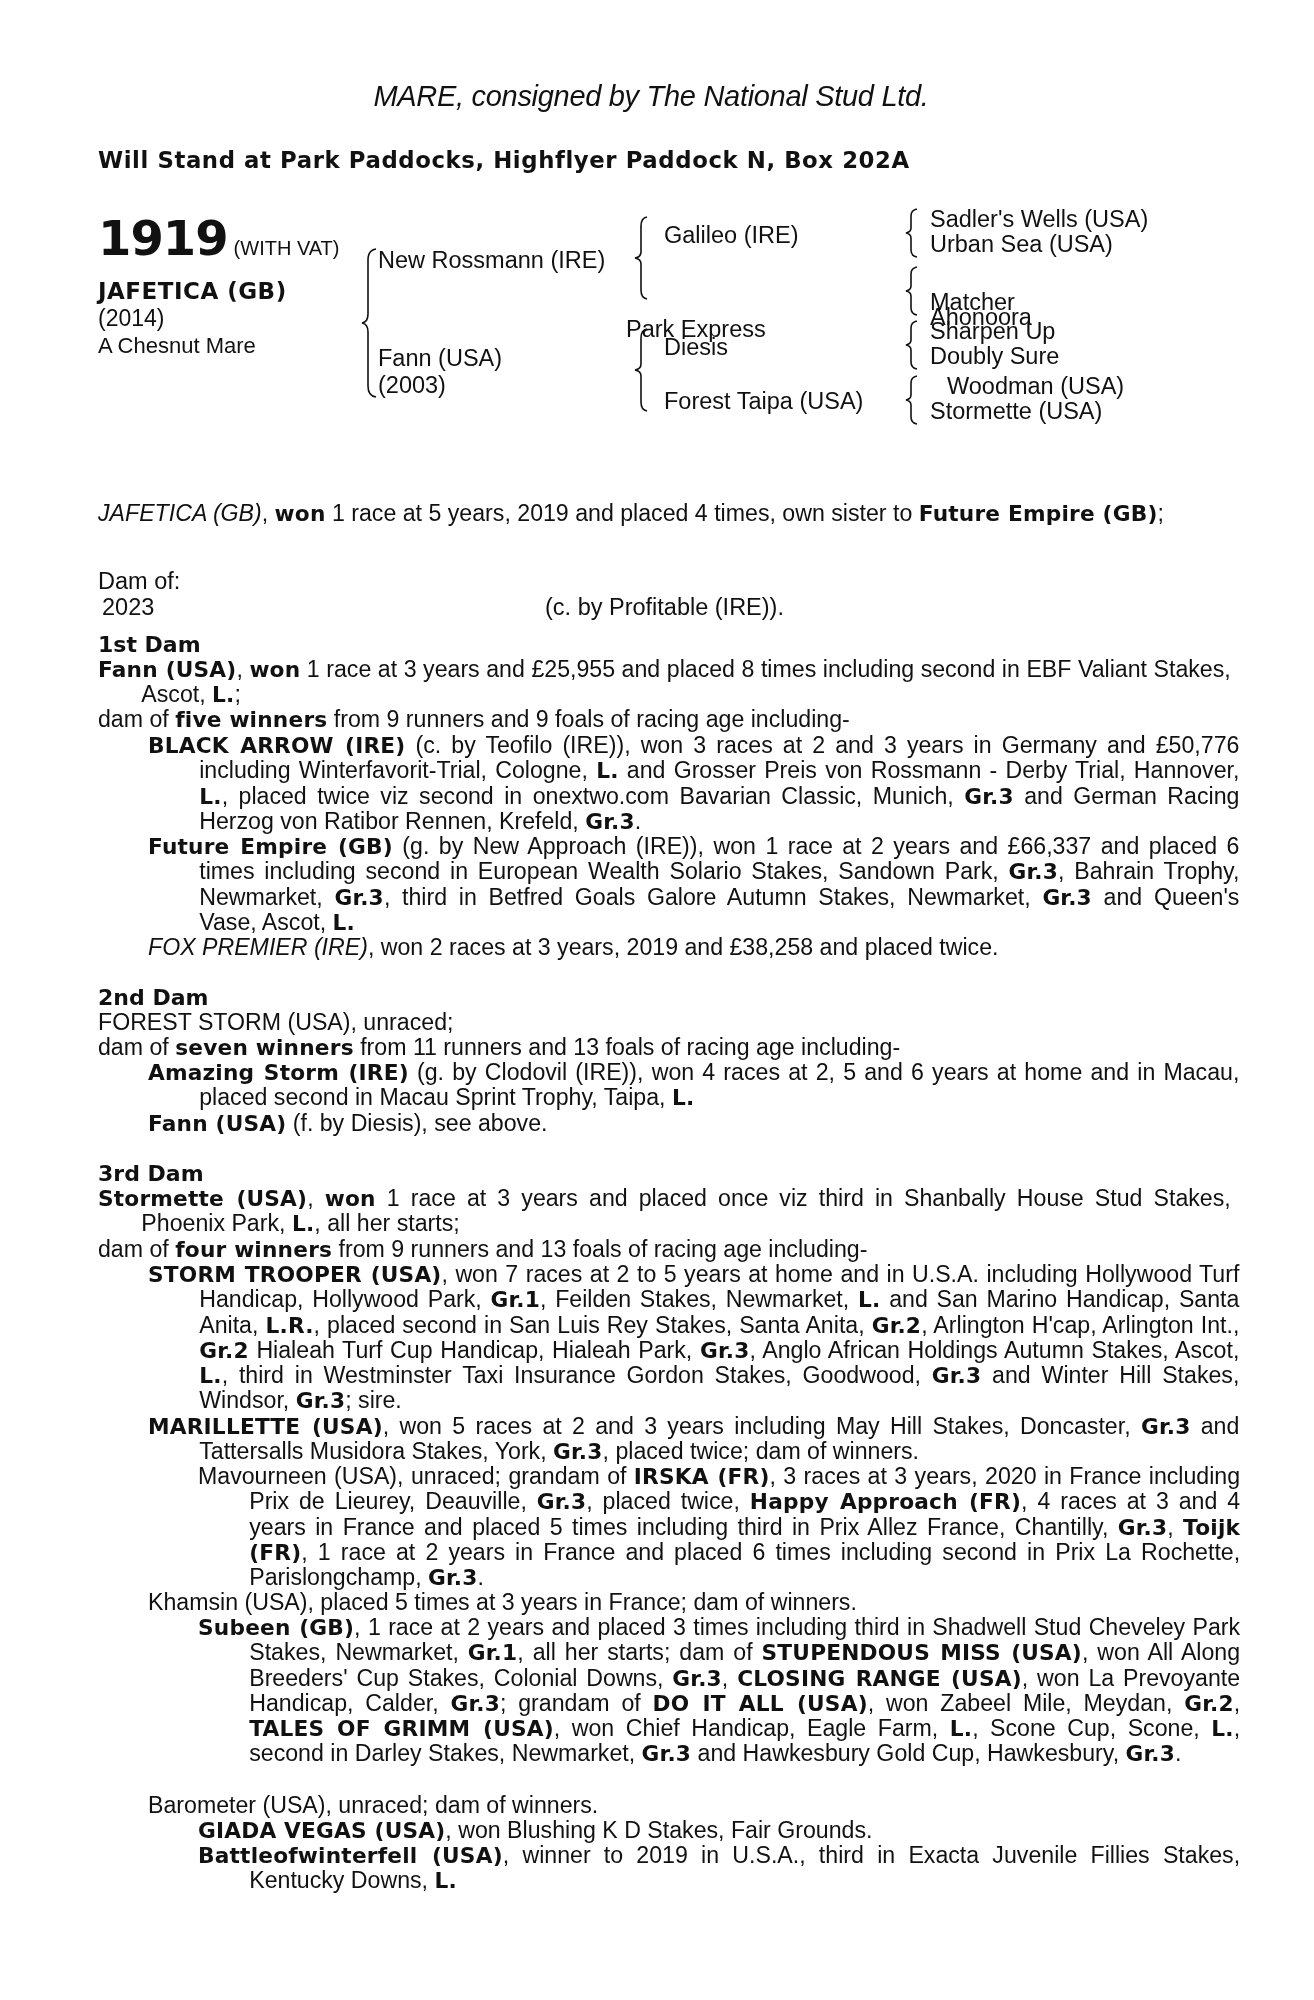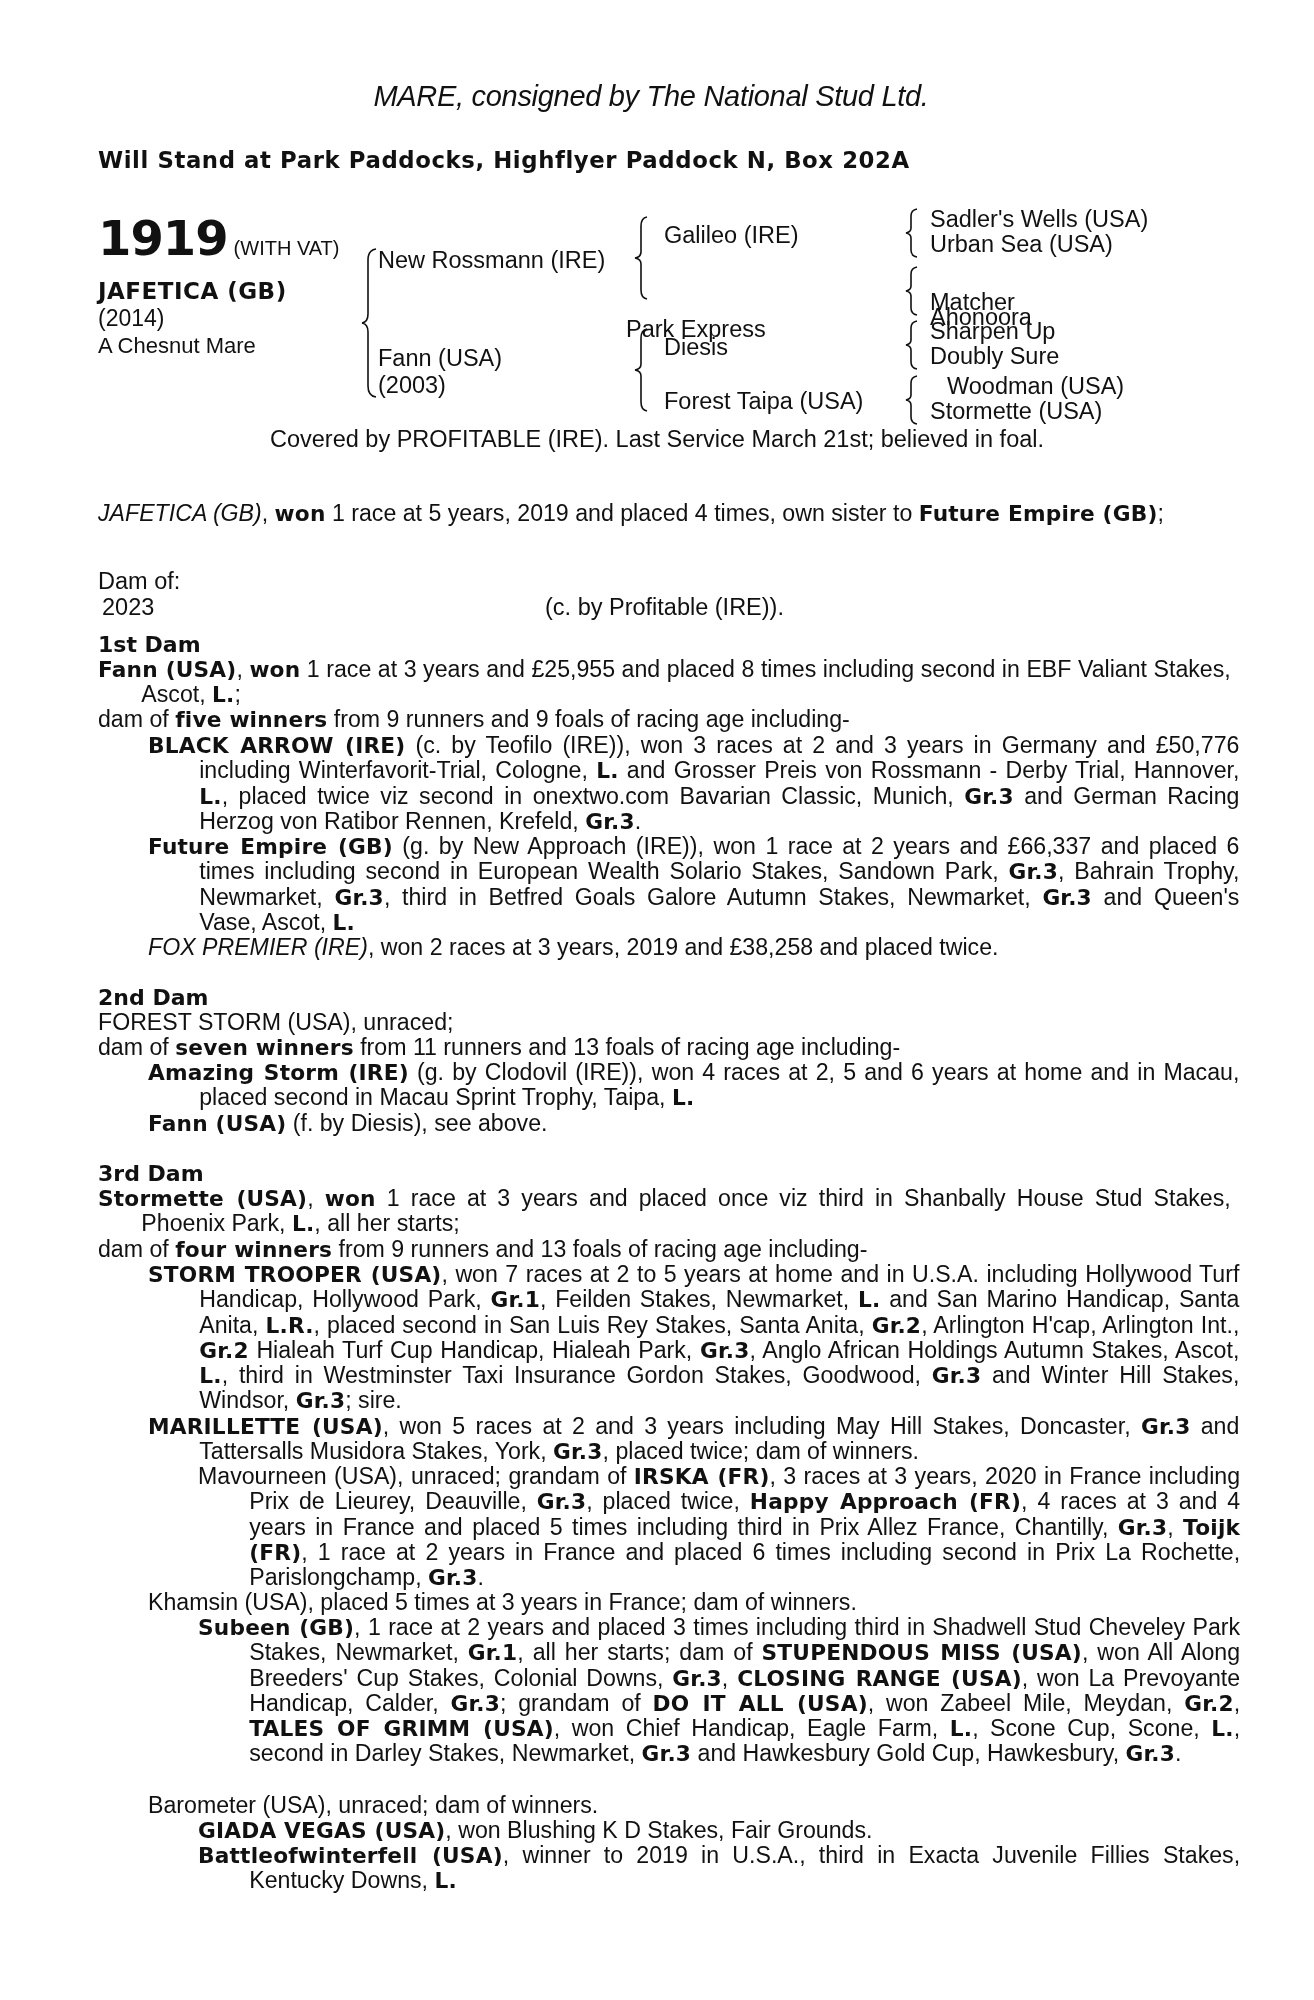--- a/index.html
+++ b/index.html
@@ -111,21 +111,20 @@
   <div class="ped" style="left:930px; top:231px;">Urban Sea (USA)</div>
   <div class="ped" style="left:930px; top:264px;margin-top:40px;">Ahonoora</div>
   <div class="ped" style="left:930px; top:289px;">Matcher</div>
   <div class="ped" style="left:930px; top:318px;">Sharpen Up</div>
   <div class="ped" style="left:930px; top:343px;">Doubly Sure</div>
   <div class="ped" style="left:930px; top:373px;margin-left:17px;">Woodman (USA)</div>
   <div class="ped" style="left:930px; top:398px;">Stormette (USA)</div>
 </div>
 
 <div id="covered">
-  <div>Covered by PROFITABLE (IRE). Last Service March 21st; believed in foal.</div>
 </div>
 
 <div class="para hang0" style="top:501px;"><span class="i">JAFETICA (GB)</span><span>, </span><span class="b">won</span><span> 1 race at 5 years, 2019 and placed 4 times, own sister to </span><span class="b">Future Empire (GB)</span><span>;</span></div>
 <div id="damof-row">
   <div>Dam of:</div>
   <div id="damof-year">2023</div>
   <div id="damof-desc">(c. by Profitable (IRE)).</div>
 </div>
 
 <div id="first-dam-section">

